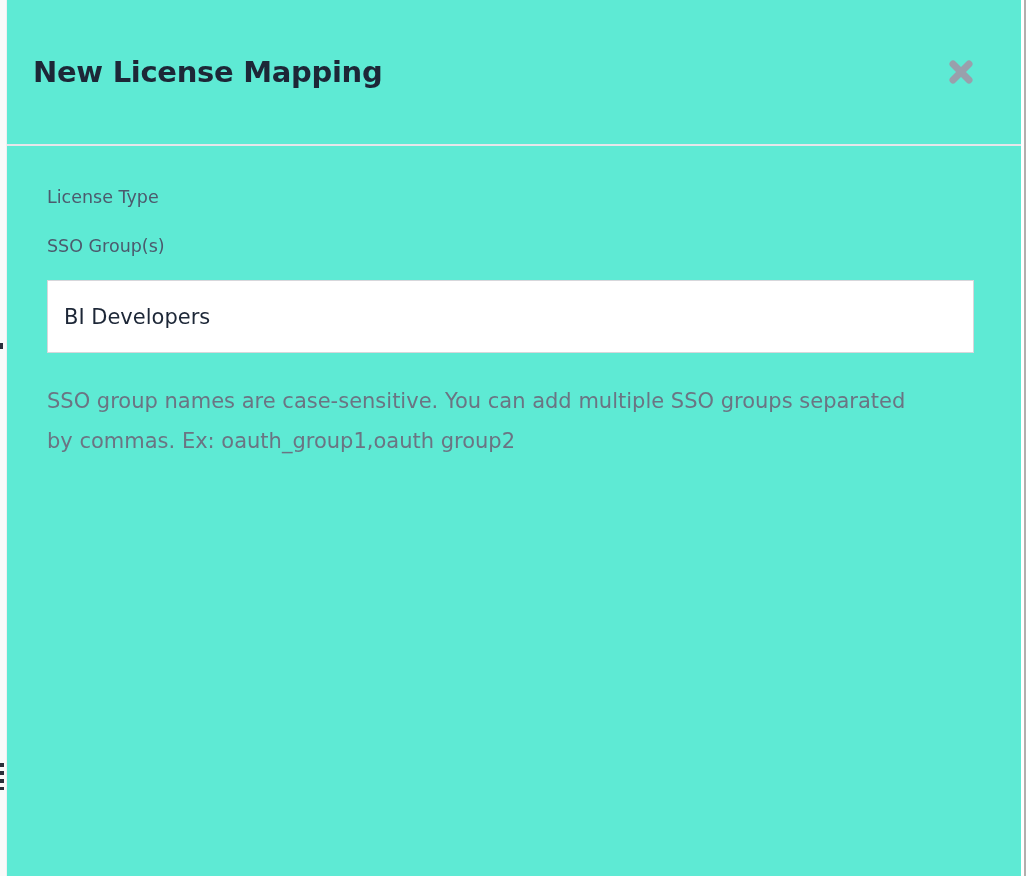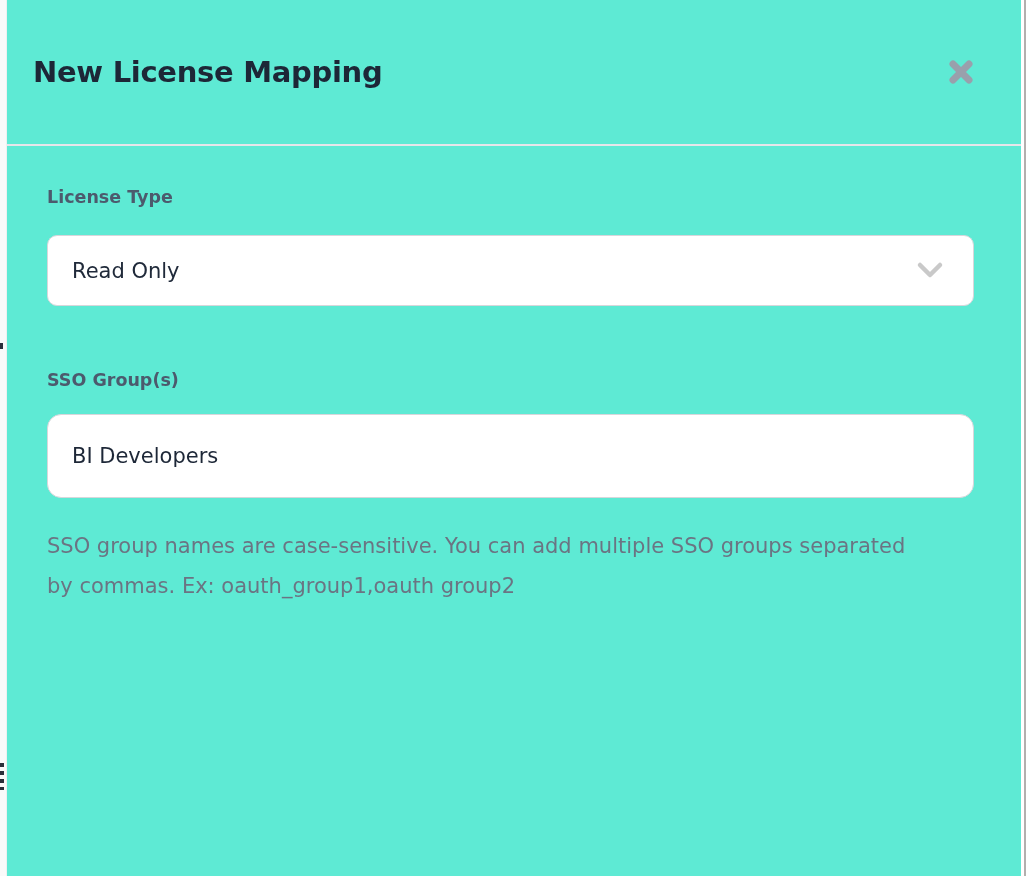--- a/index.html
+++ b/index.html
@@ -78,21 +78,21 @@
   .modal-subtitle {
     font-size: 21.5px;
     line-height: 26px;
     color: #16191f;
     margin-bottom: 62px;
   }
   .field-label {
     display: block;
     font-size: 17.5px;
     line-height: 22px;
-    font-weight: bold;
+    font-weight: normal;
     color: #4c5a6d;
   }
   .field-label.license { margin-bottom: 27px; }
   .field-label.sso { margin-bottom: 23px; }
 
   .select-control {
     width: 927px;
     height: 71px;
     border: 1px solid #d7d7db;
     border-radius: 10px;
@@ -105,25 +105,25 @@
     margin-bottom: 63px;
   }
   .select-value {
     font-size: 21px;
     color: #202a3a;
   }
   .chevron-down svg { display: block; }
 
   .text-input {
     width: 927px;
-    height: 84px;
+    height: 73px;
     border: 1px solid #d7d7db;
-    border-radius: 14px;
+    border-radius: 0;
     background: #ffffff;
-    padding: 0 24px;
+    padding: 0 16px;
     font-family: "DejaVu Sans", "Liberation Sans", sans-serif;
     font-size: 21px;
     color: #1d2737;
     outline: none;
     display: block;
   }
 
   .help-text {
     margin-top: 28px;
     max-width: 880px;
@@ -155,28 +155,20 @@
         </svg>
       </span>
     </button>
   </div>
 
   <div class="modal-body">
 
 
     <label class="field-label license">License Type</label>
 
-    <div class="select-control" role="combobox" aria-expanded="false">
-      <span class="select-value">Read Only</span>
-      <span class="chevron-down">
-        <svg width="30" height="20" viewBox="0 0 30 20">
-          <polyline points="5,4 15,14 25,4" fill="none" stroke="#c9c9c9" stroke-width="4.5" stroke-linecap="round" stroke-linejoin="round"></polyline>
-        </svg>
-      </span>
-    </div>
 
     <label class="field-label sso">SSO Group(s)</label>
 
     <input class="text-input" type="text" value="BI Developers" style="">
 
     <p class="help-text">SSO group names are case-sensitive. You can add multiple SSO groups separated by commas. Ex: oauth_group1,oauth group2</p>
 
   </div>
 </div>
 

